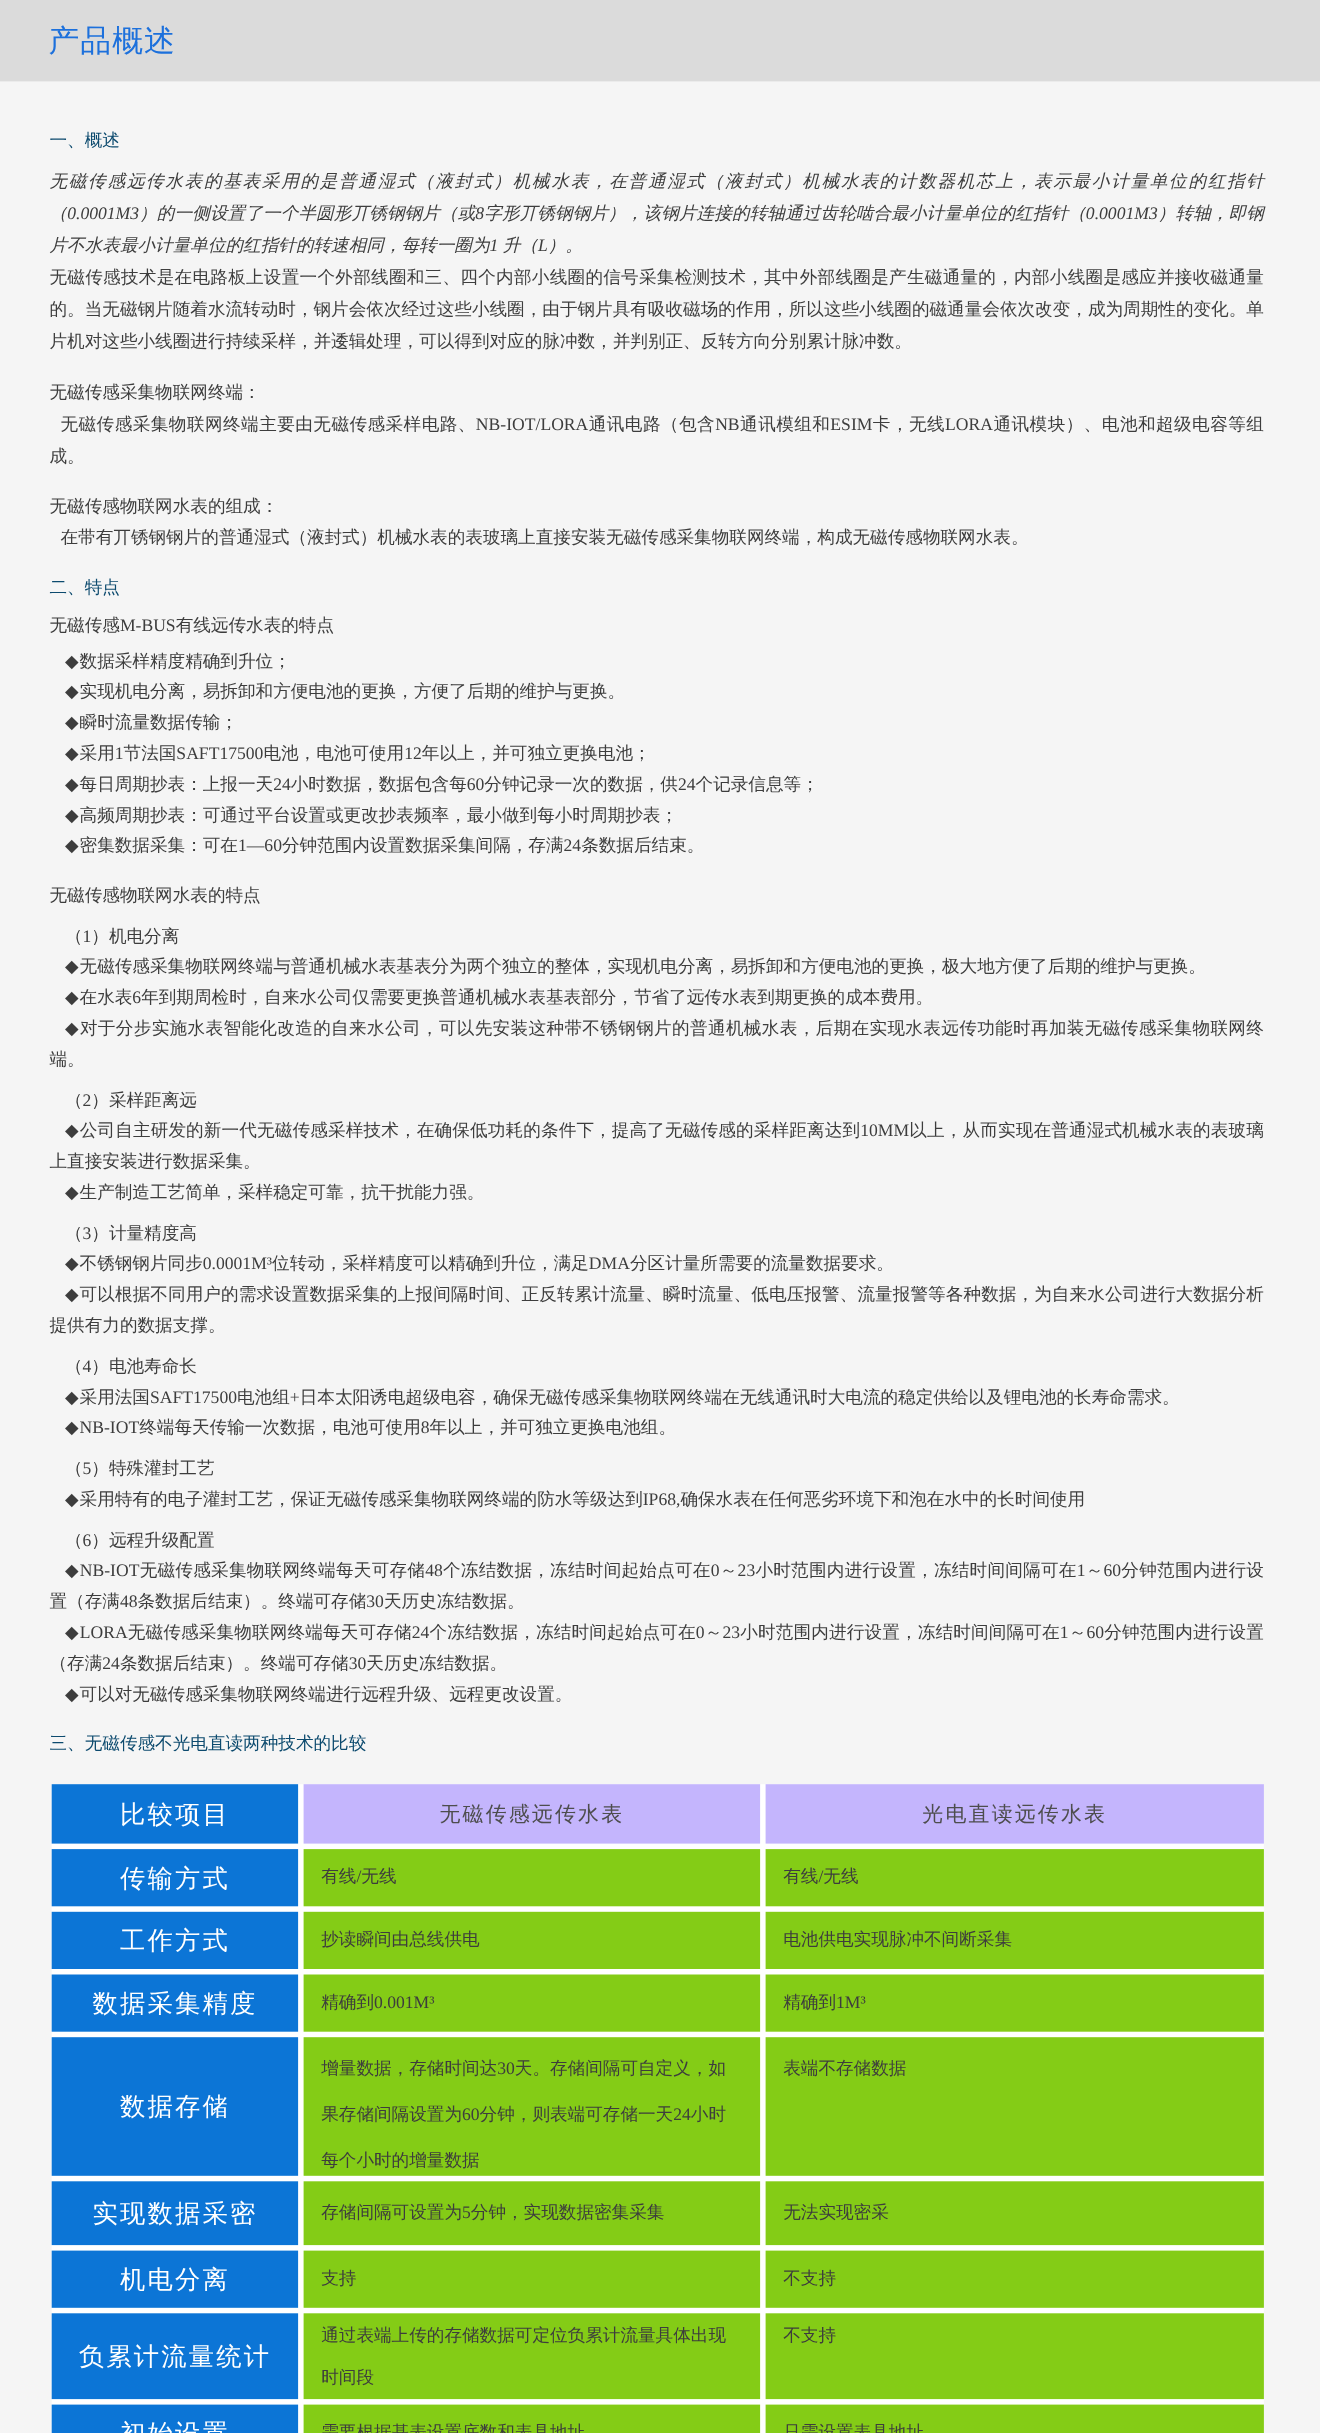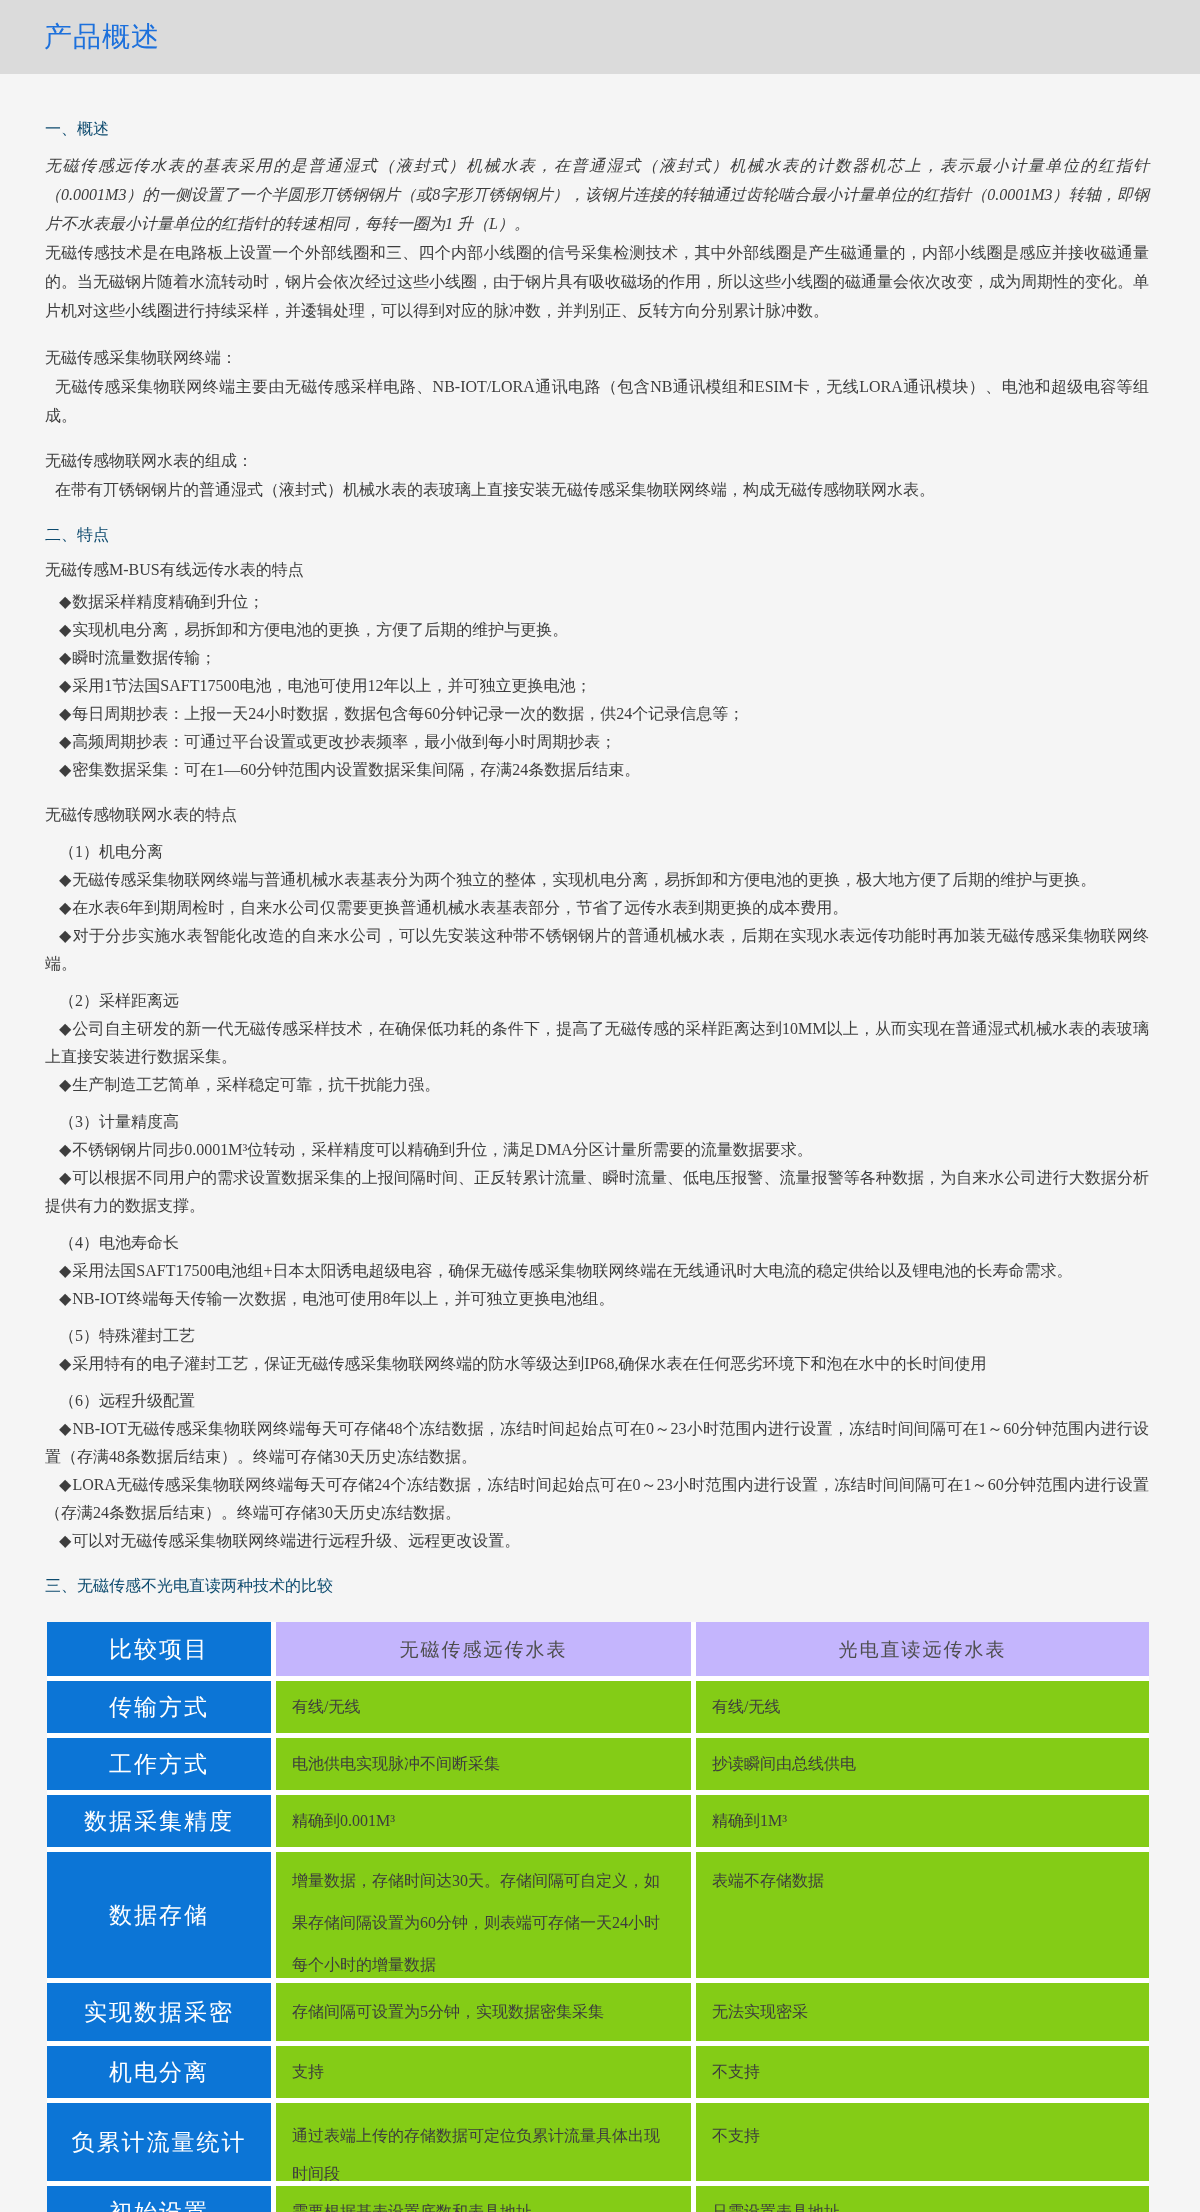--- a/index.html
+++ b/index.html
@@ -45,21 +45,21 @@
     background:#c4b5fd;color:#4d4d4d;
     display:flex;align-items:center;justify-content:center;
     font-size:19px;letter-spacing:2px;
   }
   .td{
     background:#84cc16;color:#3d3d3d;
     display:flex;align-items:center;
     padding:0 16px;font-size:16px;line-height:30px;text-align:left;
   }
   .td.top{align-items:flex-start;padding-top:8px;line-height:42px;}
-  .td.top2{align-items:flex-start;padding-top:14px;line-height:38px;}
+  .td.top2{align-items:flex-start;padding-top:2px;line-height:38px;}
 </style>
 </head>
 <body>
 
 <div class="band">
   <div class="title">产品概述</div>
 </div>
 
 <div class="content">
 
@@ -118,22 +118,22 @@
   <div class="cmp-table">
     <div class="th-blue">比较项目</div>
     <div class="th-gray">无磁传感远传水表</div>
     <div class="th-gray">光电直读远传水表</div>
 
     <div class="th-blue">传输方式</div>
     <div class="td">有线/无线</div>
     <div class="td">有线/无线</div>
 
     <div class="th-blue">工作方式</div>
+    <div class="td">抄读瞬间由总线供电</div>
     <div class="td">电池供电实现脉冲不间断采集</div>
-    <div class="td">抄读瞬间由总线供电</div>
 
     <div class="th-blue">数据采集精度</div>
     <div class="td">精确到0.001M³</div>
     <div class="td">精确到1M³</div>
 
     <div class="th-blue">数据存储</div>
     <div class="td top">增量数据，存储时间达30天。存储间隔可自定义，如果存储间隔设置为60分钟，则表端可存储一天24小时每个小时的增量数据</div>
     <div class="td top">表端不存储数据</div>
 
     <div class="th-blue">实现数据采密</div>

